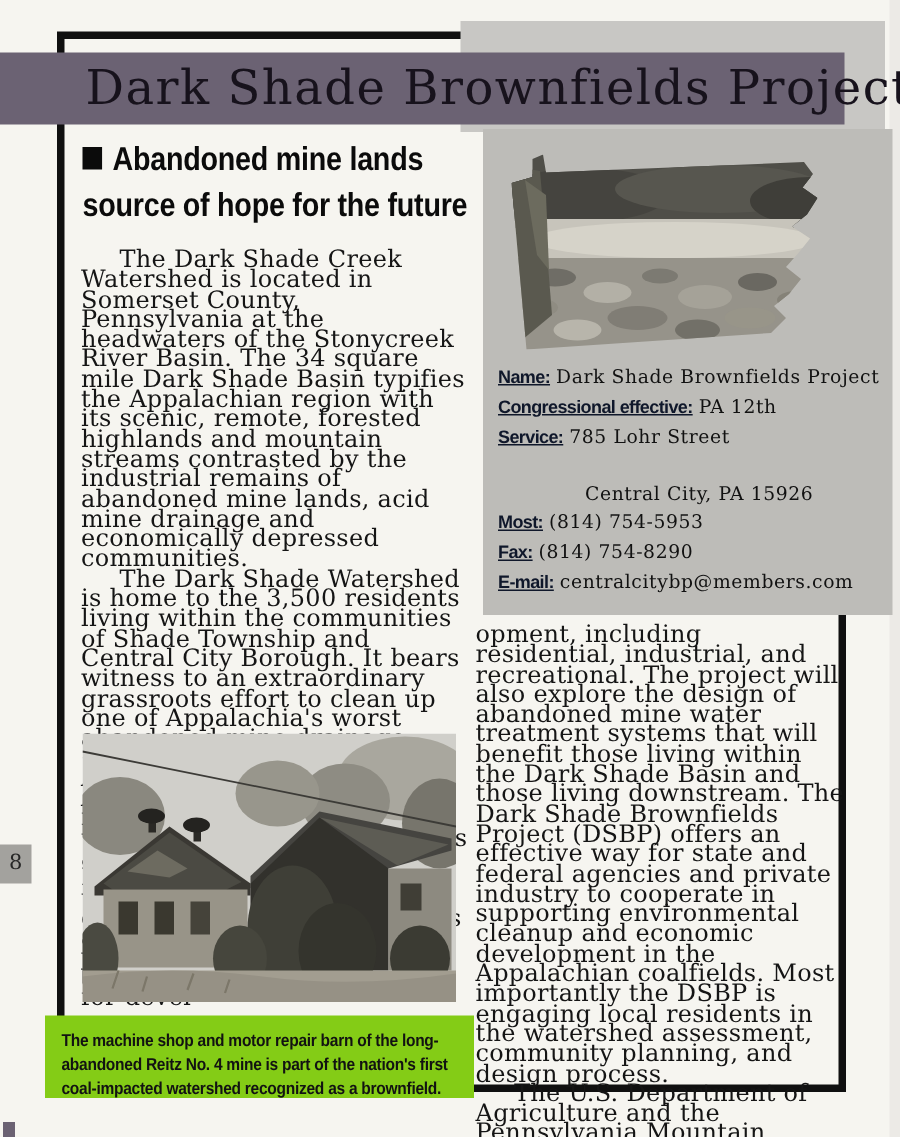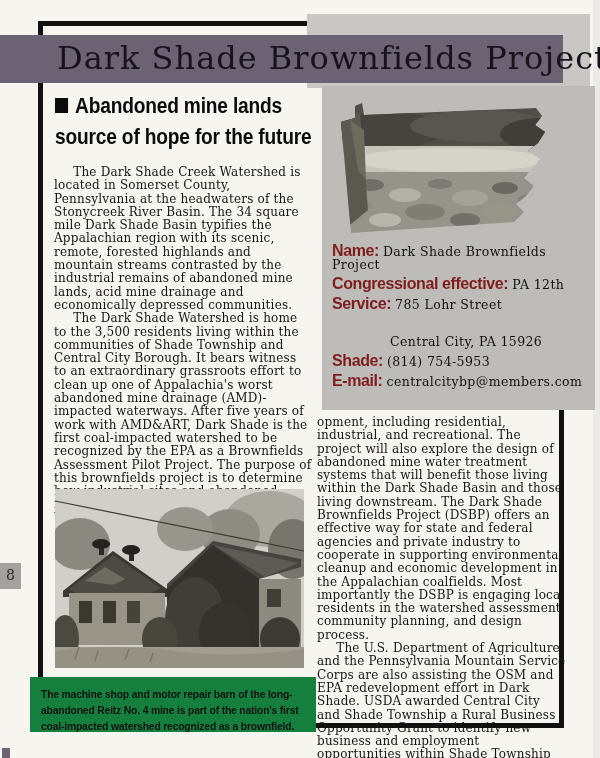--- a/index.html
+++ b/index.html
@@ -18,41 +18,41 @@
   .banner .title{position:absolute;left:57px;top:4px;font-family:"DejaVu Serif",serif;
         font-size:32px;letter-spacing:1px;color:#17121c;white-space:nowrap;}
 
   
   .right-panel{position:absolute;left:322px;top:86px;width:273px;height:324px;background:#bdbcb8;}
   .pa-photo{position:absolute;left:8px;top:14px;width:236px;height:140px;}
 
   .info{position:absolute;left:10px;top:158px;width:256px;}
   .info-row{margin:0 0 6px 0;font-size:12.5px;line-height:13px;}
   .info-label{font-family:"Liberation Sans",sans-serif;font-weight:bold;letter-spacing:-0.4px;
-        font-size:16px;color:#7f1d1d;margin-right:4px;}
+        font-size:12px;color:#0f172a;margin-right:4px;text-decoration:underline;}
   .info-value{font-family:"DejaVu Serif",serif;letter-spacing:0.4px;color:#111;}
   .info-row.cont{padding-left:58px;margin-top:24px;}
 
   
   .headline{position:absolute;left:55px;top:90px;width:300px;
         font-family:"Liberation Sans",sans-serif;font-weight:bold;font-size:22px;line-height:31px;
         letter-spacing:-0.2px;color:#0b0b0b;transform:scaleX(0.87);transform-origin:0 0;}
   .sq{display:inline-block;width:15px;height:15px;background:#0b0b0b;margin-right:8px;}
 
-  .body-col{font-size:12px;line-height:13.3px;letter-spacing:0.2px;color:#151515;}
+  .body-col{font-size:16px;line-height:13.3px;letter-spacing:0.2px;color:#151515;}
   .body-col p{margin:0;text-indent:1.6em;}
   .body-col p.noindent{text-indent:0;}
   .col-left{position:absolute;left:54px;top:166px;width:258px;}
   .col-right{position:absolute;left:317px;top:416px;width:249px;}
 
   
   .barn-photo{position:absolute;left:55px;top:489px;width:249px;height:179px;}
 
   
-  .caption-box{position:absolute;left:30px;top:677px;width:286px;height:55px;background:#15803d;}
+  .caption-box{position:absolute;left:30px;top:677px;width:286px;height:55px;background:#84cc16;}
   .caption-text{position:absolute;left:11px;top:9px;width:296px;
         font-family:"Liberation Sans",sans-serif;font-weight:bold;font-size:11.5px;line-height:16px;
         letter-spacing:-0.2px;color:#121212;transform:scaleX(0.9);transform-origin:0 0;}
 
   
   .pagenum-bar{position:absolute;left:0;top:563px;width:21px;height:26px;background:#a3a29e;}
   .pagenum{position:absolute;left:6px;top:4px;font-family:"DejaVu Serif",serif;font-size:14px;color:#262626;}
 
   .corner-tick{position:absolute;left:2px;top:748px;width:8px;height:10px;background:#6b6273;}
 </style>
@@ -113,21 +113,24 @@
       <div class="info-row">
         <span class="info-label">Congressional effective:</span><span class="info-value">PA 12th</span>
       </div>
       <div class="info-row">
         <span class="info-label">Service:</span><span class="info-value">785 Lohr Street</span>
       </div>
       <div class="info-row cont">
         <span class="info-value">Central City, PA 15926</span>
       </div>
       <div class="info-row">
-        <span class="info-label">Shade:</span><span class="info-value">(814) 754-5953</span>
+        <span class="info-label">Most:</span><span class="info-value">(814) 754-5953</span>
+      </div>
+      <div class="info-row">
+        <span class="info-label">Fax:</span><span class="info-value">(814) 754-8290</span>
       </div>
       <div class="info-row">
         <span class="info-label">E-mail:</span><span class="info-value">centralcitybp@members.com</span>
       </div>
     </div>
   </div>
 
   <div class="headline">
     <span class="sq"></span><span>Abandoned mine lands source of hope for the future</span>
   </div>

